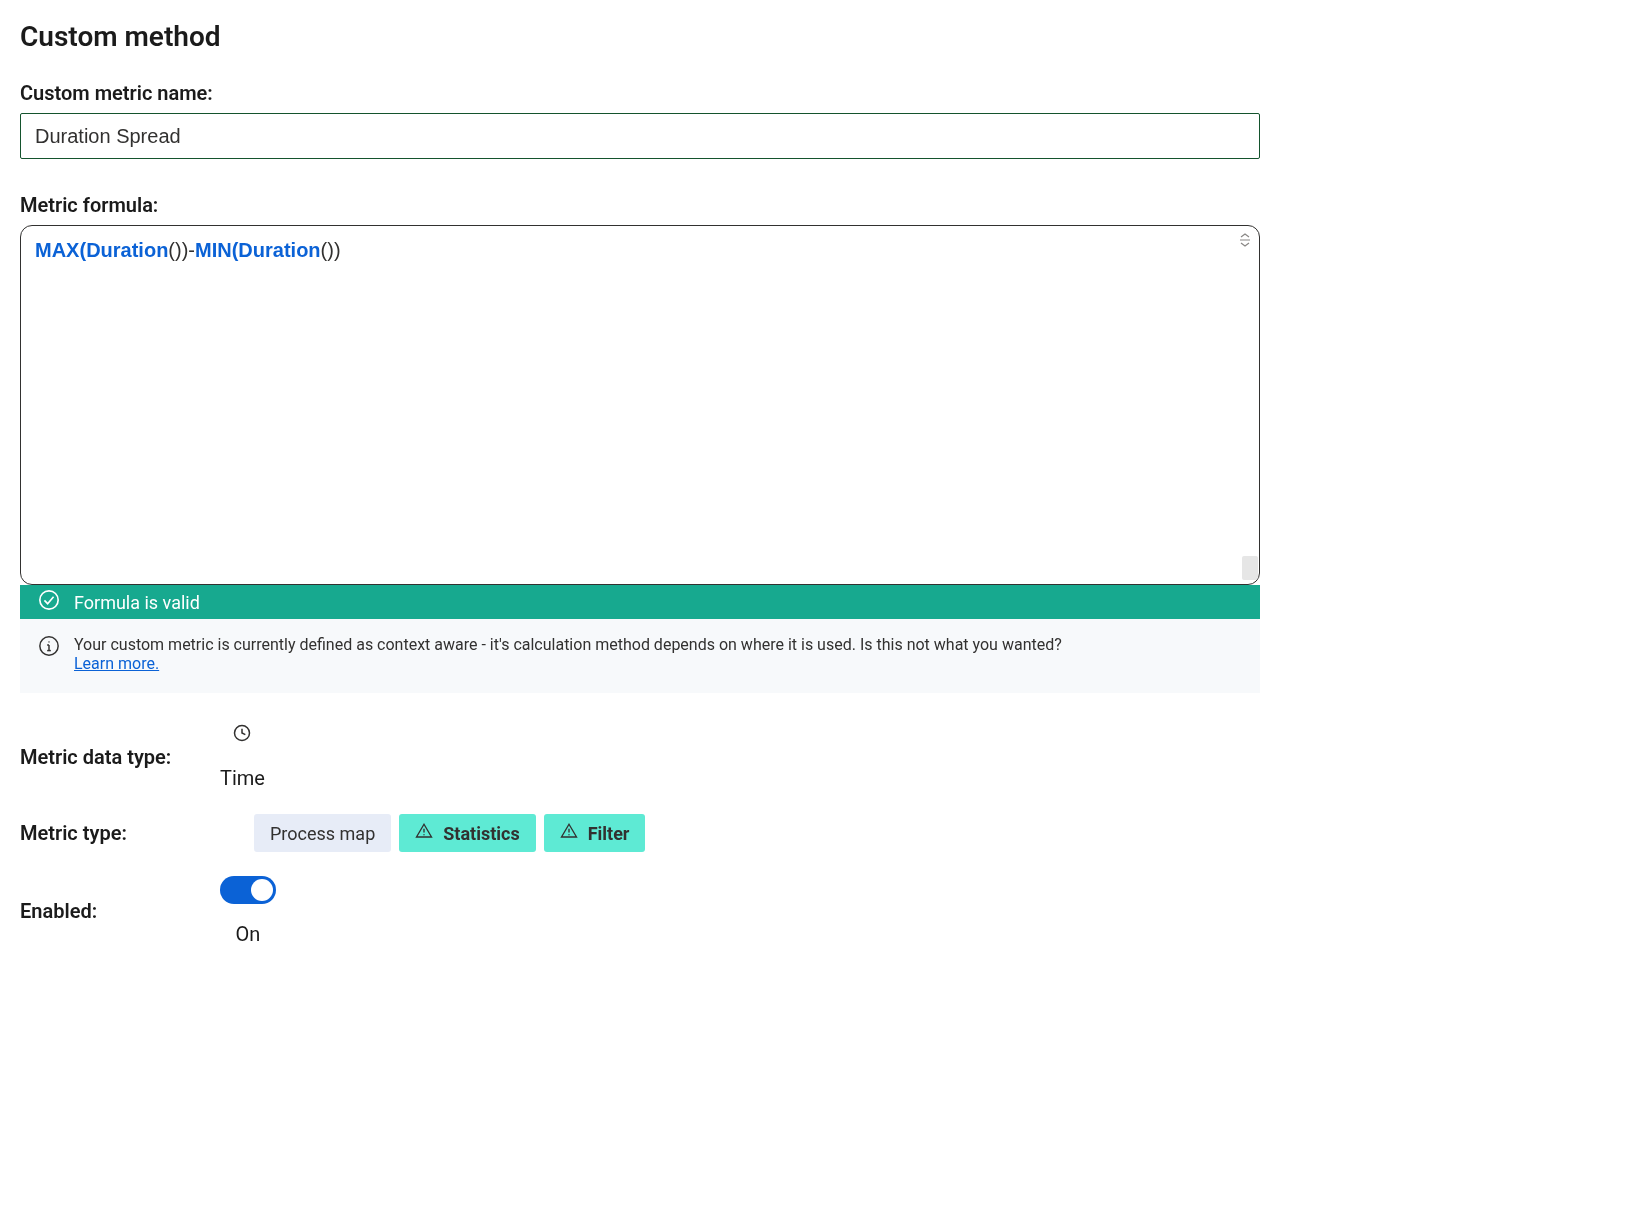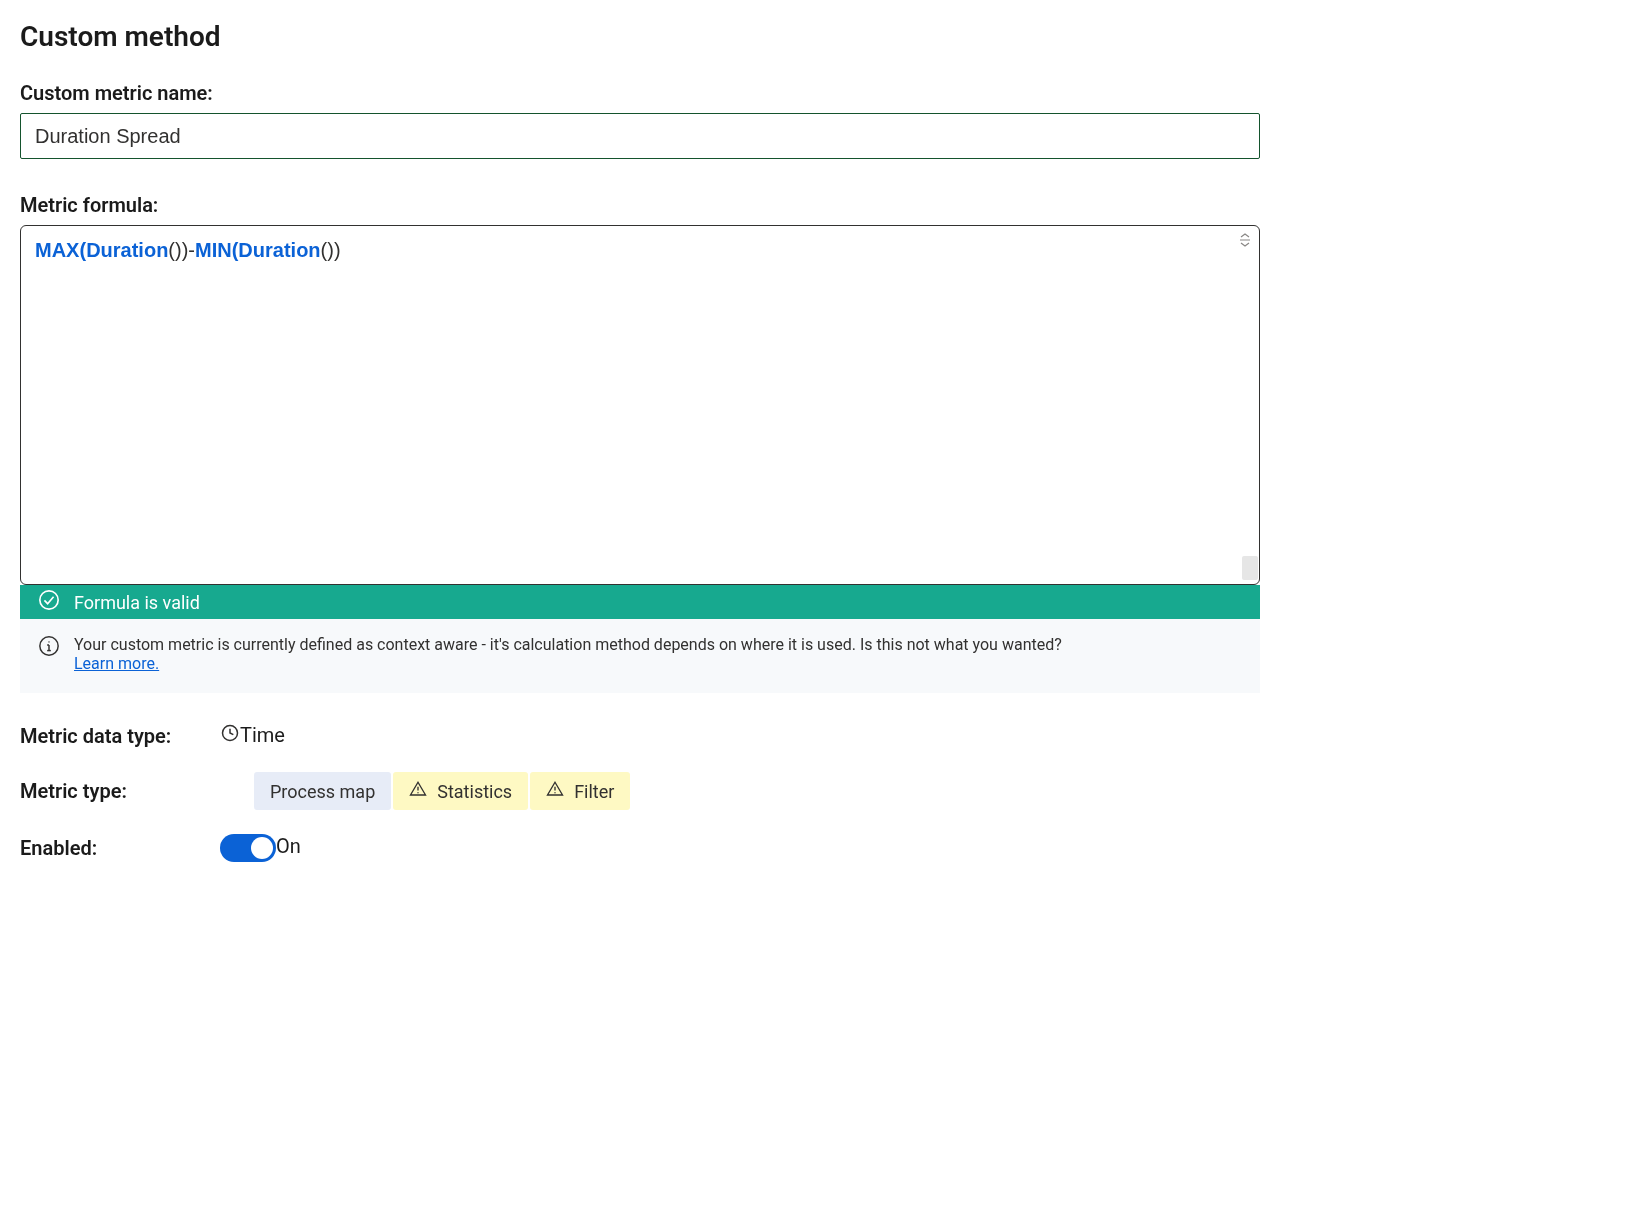--- a/index.html
+++ b/index.html
@@ -31,21 +31,21 @@
     font-size: 20px;
     color: #323130;
     outline: none;
   }
   .section { margin-bottom: 34px; }
   .formula-wrap { width: 1240px; }
   .formula-box {
     width: 100%;
     height: 360px;
     border: 1px solid #323130;
-    border-radius: 6px;
+    border-radius: 12px;
     padding: 10px 14px;
     position: relative;
     font-size: 20px;
     line-height: 1.4;
     background: #fff;
     overflow: hidden;
   }
   .formula-content { font-family: "Segoe UI", sans-serif; }
   .fn { color: #0b62d6; font-weight: 700; }
   .paren-blue { color: #0b62d6; font-weight: 700; }
@@ -106,34 +106,37 @@
     align-items: center;
     margin-bottom: 24px;
   }
   .row .lbl {
     font-size: 20px;
     font-weight: 600;
     width: 200px;
   }
   .row .valcol {
     display: flex;
-    font-size: 20px;
+    align-items: center;
+    gap: 18px;
+    font-size: 20px;
+    flex-direction: column;
   }
   .chip {
     display: inline-flex;
     align-items: center;
     gap: 10px;
     padding: 8px 16px;
     border-radius: 3px;
     font-size: 18px;
     color: #323130;
   }
   .chip-blue { background: #e7ecf7; }
-  .chip-orange { background: #fef9c3; }
-  .chips { display: flex; gap: 2px; padding-left: 34px; }
+  .chip-orange { background: #5eead4; font-weight: bold; }
+  .chips { display: flex; gap: 8px; padding-left: 34px; }
   .toggle {
     position: relative;
     width: 56px;
     height: 28px;
     border-radius: 14px;
     background: #0b62d6;
     cursor: pointer;
   }
   .toggle .knob {
     position: absolute;

